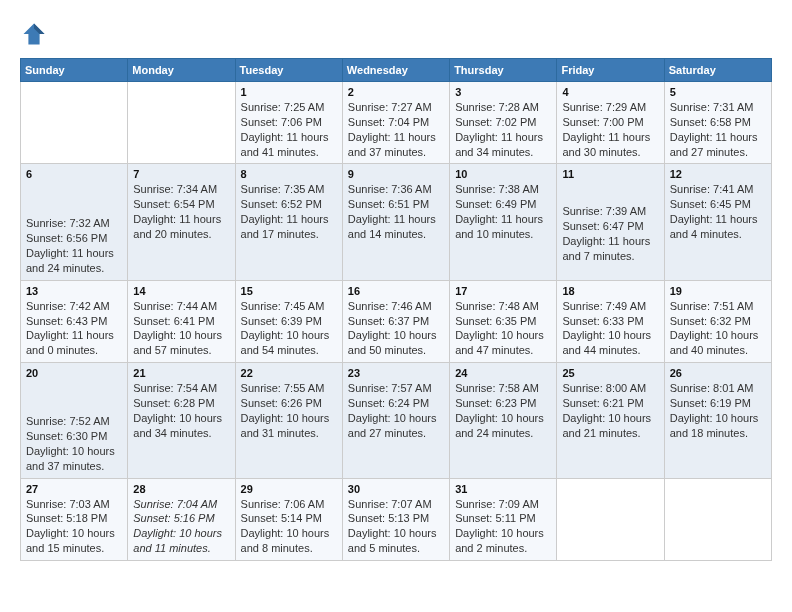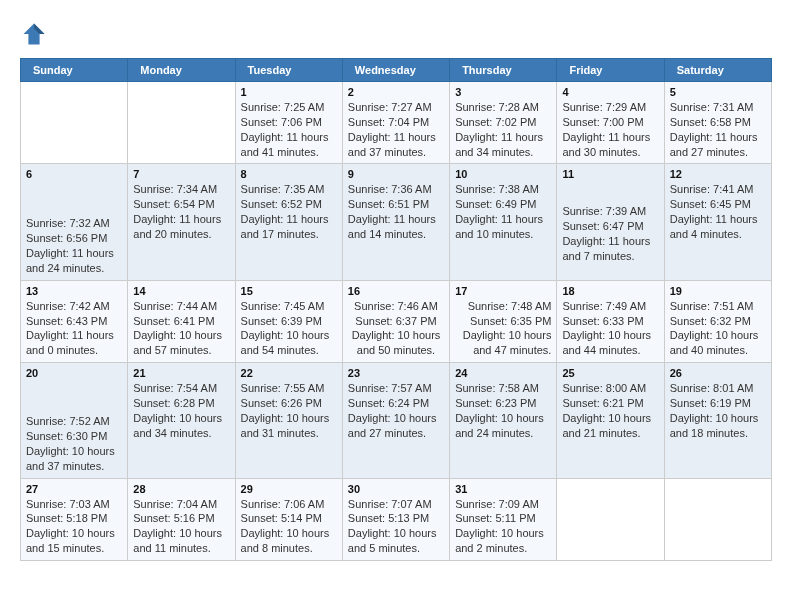--- a/index.html
+++ b/index.html
@@ -49,21 +49,21 @@
       color: #444;
     }
     .calendar {
       width: 100%;
       border-collapse: collapse;
       font-size: 10px;
     }
     .calendar th {
       background-color: #3d7ab5;
       color: #fff;
-      padding: 5px 12px;
+      padding: 5px 4px;
       text-align: left;
       font-size: 11px;
       font-weight: bold;
       border: 1px solid #2d6a9f;
     }
     .calendar td {
       border: 1px solid #ccc;
       vertical-align: top;
       padding: 4px 5px;
       width: 107px;
@@ -216,27 +216,27 @@
 Daylight: 10 hours and 57 minutes.</div>
         </td>
         <td>
           <div class="day-number">15</div>
           <div class="day-info" style="white-space: pre-line;">Sunrise: 7:45 AM
 Sunset: 6:39 PM
 Daylight: 10 hours and 54 minutes.</div>
         </td>
         <td>
           <div class="day-number">16</div>
-          <div class="day-info" style="white-space: pre-line; text-align: center;">Sunrise: 7:46 AM
+          <div class="day-info" style="white-space: pre-line;">Sunrise: 7:46 AM
 Sunset: 6:37 PM
 Daylight: 10 hours and 50 minutes.</div>
         </td>
         <td>
           <div class="day-number">17</div>
-          <div class="day-info" style="white-space: pre-line; text-align: right;">Sunrise: 7:48 AM
+          <div class="day-info" style="white-space: pre-line;">Sunrise: 7:48 AM
 Sunset: 6:35 PM
 Daylight: 10 hours and 47 minutes.</div>
         </td>
         <td>
           <div class="day-number">18</div>
           <div class="day-info" style="white-space: pre-line;">Sunrise: 7:49 AM
 Sunset: 6:33 PM
 Daylight: 10 hours and 44 minutes.</div>
         </td>
         <td>
@@ -292,21 +292,21 @@
       </tr>
       <tr>
         <td>
           <div class="day-number">27</div>
           <div class="day-info" style="white-space: pre-line;">Sunrise: 7:03 AM
 Sunset: 5:18 PM
 Daylight: 10 hours and 15 minutes.</div>
         </td>
         <td>
           <div class="day-number">28</div>
-          <div class="day-info" style="white-space: pre-line;">Sunrise: 7:04 AM
+          <div class="day-info" style="white-space: pre-line; font-style: italic;">Sunrise: 7:04 AM
 Sunset: 5:16 PM
 Daylight: 10 hours and 11 minutes.</div>
         </td>
         <td>
           <div class="day-number">29</div>
           <div class="day-info" style="white-space: pre-line;">Sunrise: 7:06 AM
 Sunset: 5:14 PM
 Daylight: 10 hours and 8 minutes.</div>
         </td>
         <td>

